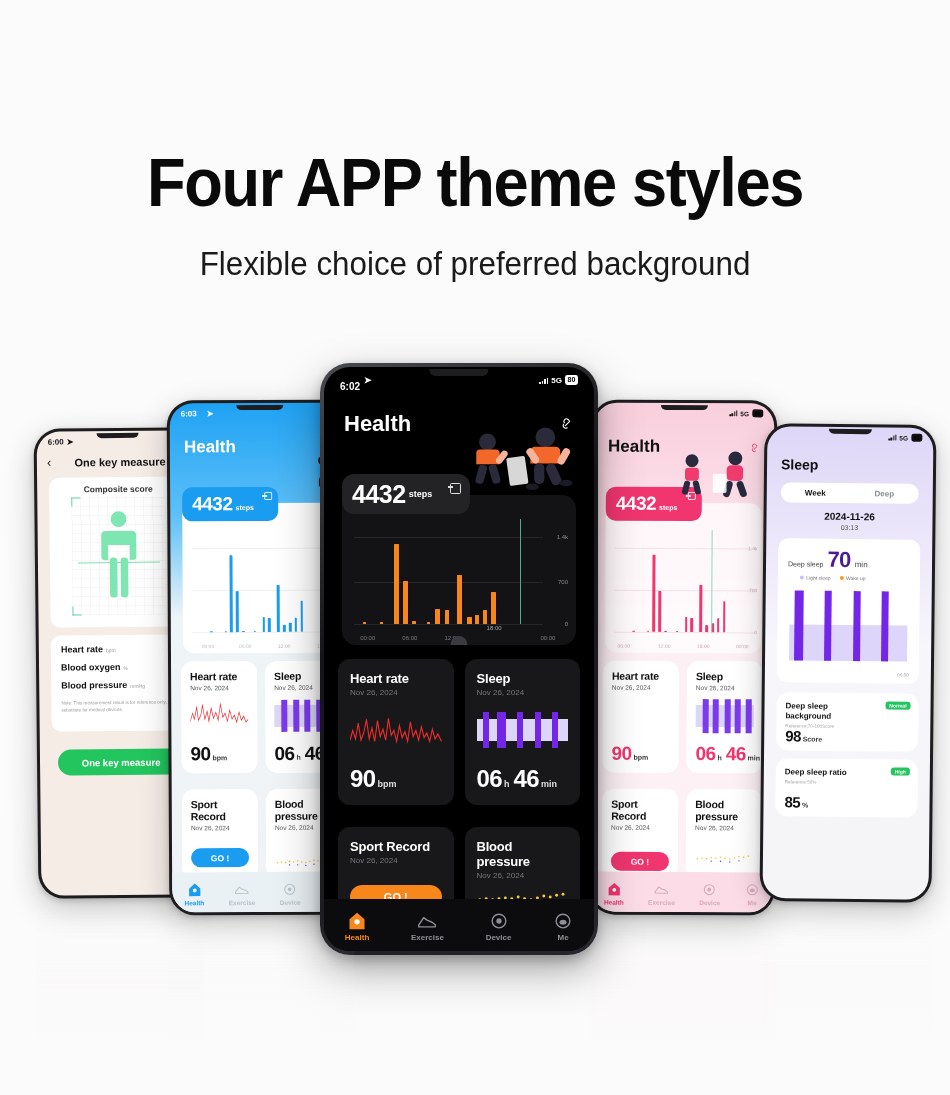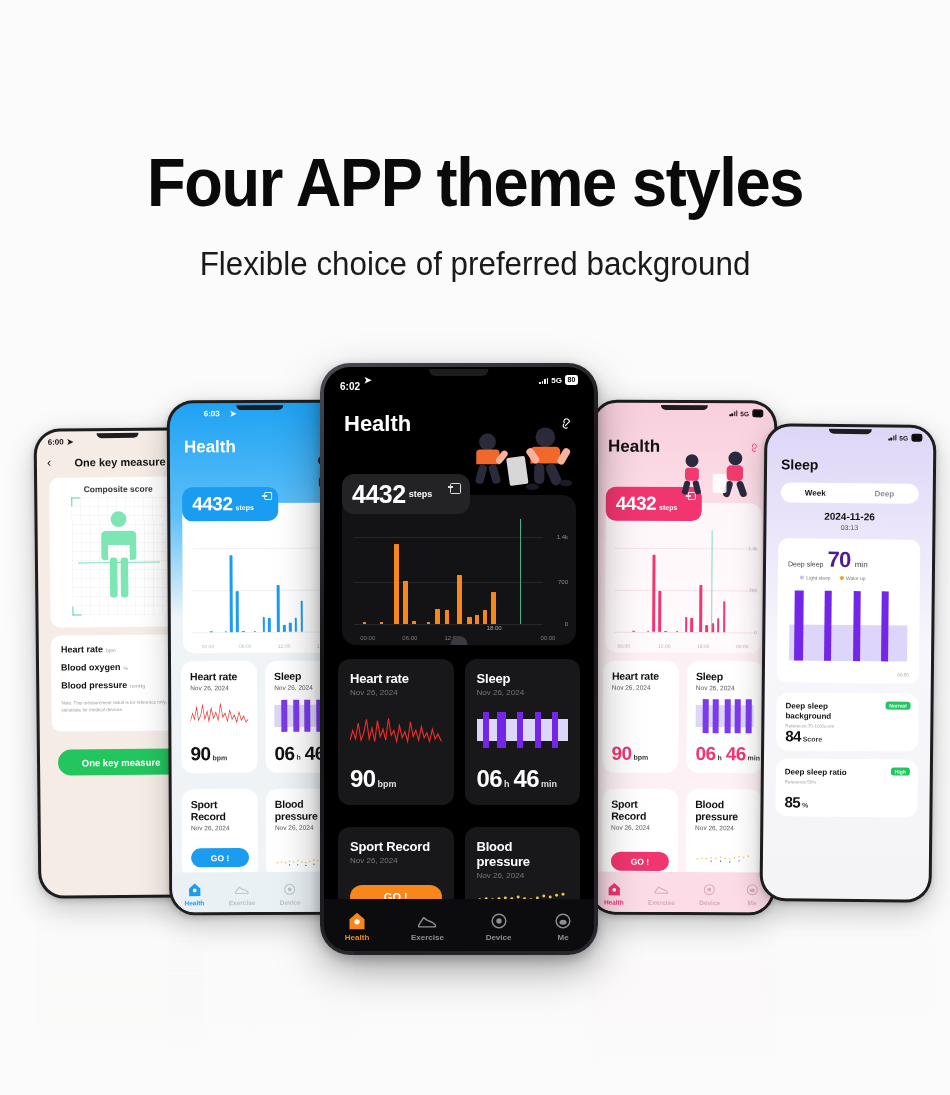--- a/index.html
+++ b/index.html
@@ -173,21 +173,21 @@
       </div>
       <button style="position:absolute;left:18px;right:18px;top:318px;height:26px;border:none;border-radius:13px;
                      background:#22c55e;color:#fff;font-size:9.5px;font-weight:600;font-family:inherit;">One key measure</button>
     </div>
   </div>
 
   <div class="phone" style="left:168px; top:400px; width:186px; height:515px; transform:rotate(-0.3deg);">
     <div class="screen" style="background:linear-gradient(to bottom,#1fa2f3 0%, #5ec0f8 22%, #eef4f7 42%, #f1f3f5 100%);">
       <div class="notch"></div>
       <div class="statusbar" style="color:#fff;">
-        <div style="display:flex;align-items:center;gap:10px;margin-left:23px;">
+        <div style="display:flex;align-items:center;gap:10px;">
           <span>6:03</span>
           <span class="loc">➤</span>
         </div>
         <div class="sb-right"></div>
       </div>
       <div class="apptitle" style="top:34px;font-size:17px;color:#fff;">Health</div>
 
       <svg viewBox="0 0 60 60" style="position:absolute;right:6px;top:48px;width:42px;height:42px;z-index:24;">
         <circle cx="30" cy="14" r="7" fill="#1c1c2e"></circle>
         <rect x="22" y="22" width="16" height="16" rx="4" fill="#2fb3ff"></rect>
@@ -525,21 +525,21 @@
         </div>
         <div style="position:absolute;right:10px;bottom:6px;font-size:4.6px;color:#aaa;">06:50</div>
       </div>
 
       <div style="position:absolute;left:12px;right:12px;top:266px;">
         <div class="card" style="background:#fff;height:58px;margin-bottom:8px;color:#111;">
           <span class="chip" style="position:absolute;right:8px;top:8px;background:#22c55e;">Normal</span>
           <div style="font-size:8px;font-weight:600;width:72%;line-height:1.25;">Deep sleep background</div>
           <div style="font-size:4.6px;color:#aaa;margin-top:2px;">Reference:70-100Score</div>
           <div class="bigval" style="bottom:6px;">
-            <b style="font-size:15px;">84</b>
+            <b style="font-size:15px;">98</b>
             <s>Score</s>
           </div>
         </div>
         <div class="card" style="background:#fff;height:58px;color:#111;">
           <span class="chip" style="position:absolute;right:8px;top:8px;background:#22c55e;">High</span>
           <div style="font-size:8px;font-weight:600;width:72%;line-height:1.25;">Deep sleep ratio</div>
           <div style="font-size:4.6px;color:#aaa;margin-top:2px;">Reference:50%</div>
           <div class="bigval" style="bottom:6px;">
             <b style="font-size:15px;">85</b>
             <s>%</s>

